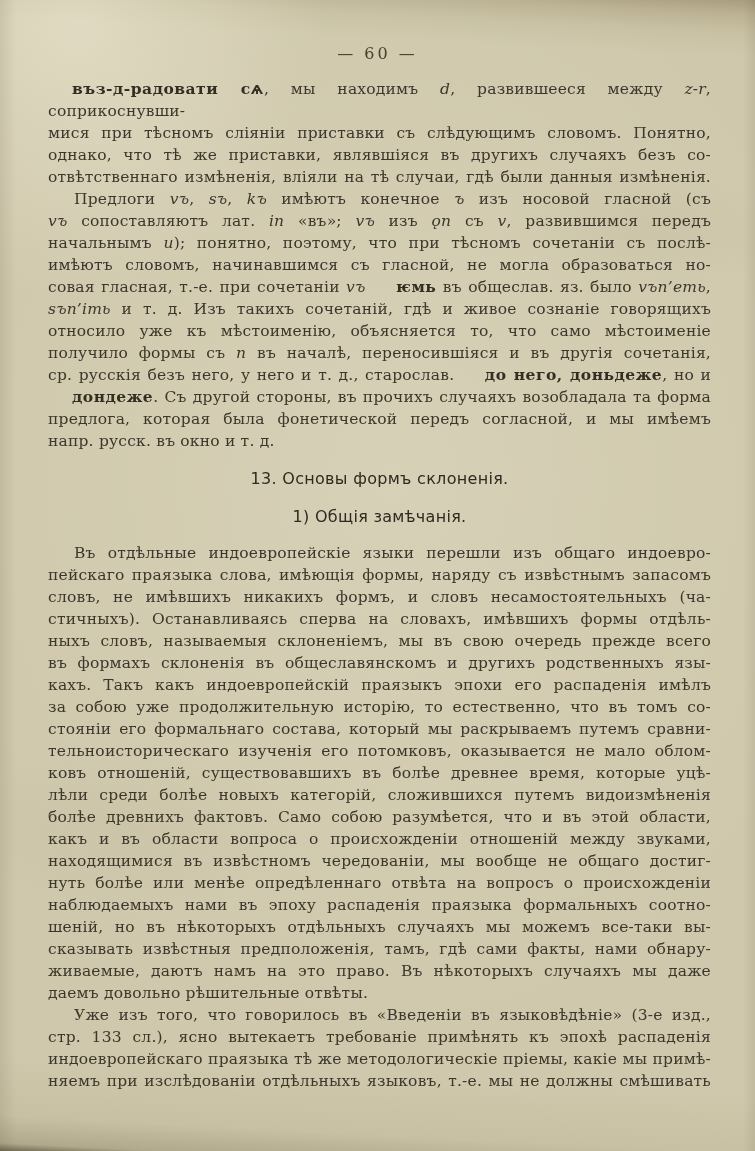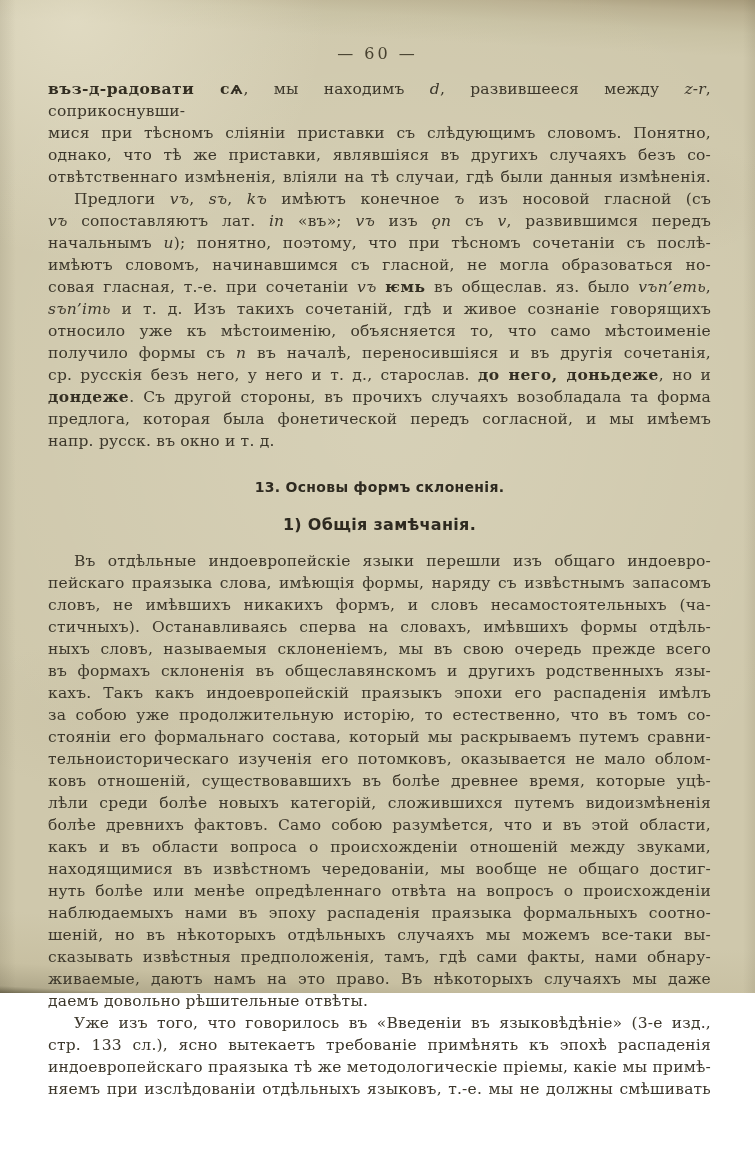--- a/index.html
+++ b/index.html
@@ -6,21 +6,21 @@
     --paper:#cfc8ac;
     --paper-edge:#b3ab8e;
     --ink:#3c372b;
     --heading-ink:#2e2a20;
   }
   *{margin:0;padding:0;box-sizing:border-box;}
   html,body{width:755px;height:1151px;overflow:hidden;}
   body{font-family:"DejaVu Serif","DejaVu Sans",serif;}
   .page{
     position:relative;
-    width:755px;height:993px;
+    width:755px;height:1151px;
     background:
       radial-gradient(90% 70% at 52% 42%, rgba(255,253,240,0.16), rgba(255,253,240,0) 70%),
       linear-gradient(183deg,
         #a89c7c 0px, #bbb192 14px, #c8c1a3 34px, var(--paper) 58px,
         var(--paper) 92%, #c8c0a2 97%, #b1a98c 99.3%, #6e684f 100%);
   }
   .vignette{
     position:absolute;inset:0;pointer-events:none;
     background:
       linear-gradient(90deg, rgba(70,62,40,0.11), rgba(70,62,40,0) 16px),
@@ -44,33 +44,33 @@
   }
   .tline{
     text-align:justify;
     text-align-last:justify;
     white-space:normal;
   }
   .tline.end{text-align-last:left;}
   .tline.ind{text-indent:26px;}
   .seg-n{}
   .seg-i{font-style:italic;}
-  .seg-cs{font-weight:bold;letter-spacing:0.5px;color:#332e22;}
+  .seg-cs{font-weight:bold;letter-spacing:0.5px;color:#332e22;margin-left:24px;}
   .h-sec{
-    margin-top:22px;
+    margin-top:14px;
     text-align:center;
     font-family:"DejaVu Sans",sans-serif;
-    font-weight:bold;font-size:14px;line-height:26px;
+    font-weight:normal;font-size:16px;line-height:26px;
     color:var(--heading-ink);letter-spacing:0.3px;
   }
   .h-sub{
     margin-top:14px;
     text-align:center;
     font-family:"DejaVu Sans",sans-serif;
-    font-weight:bold;font-size:16px;line-height:21px;
+    font-weight:normal;font-size:16px;line-height:21px;
     color:var(--heading-ink);letter-spacing:0.3px;
   }
   .para{margin:0;}
   .para.gap-top{margin-top:15px;}
 </style>
 </head>
 <body>
 
 <div class="page">
   <div class="vignette"></div>

